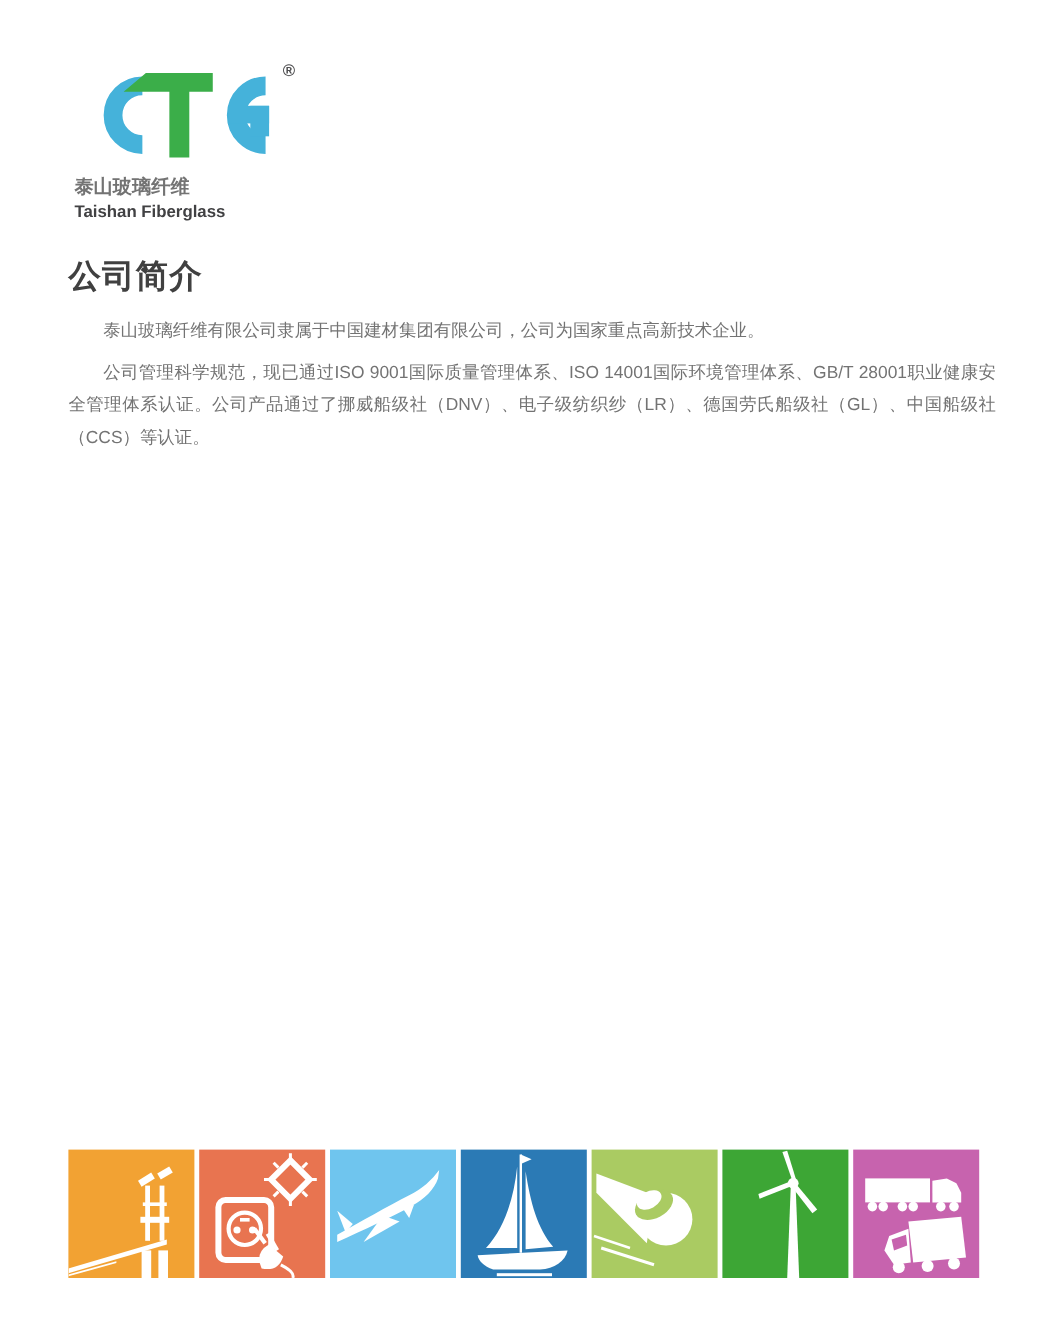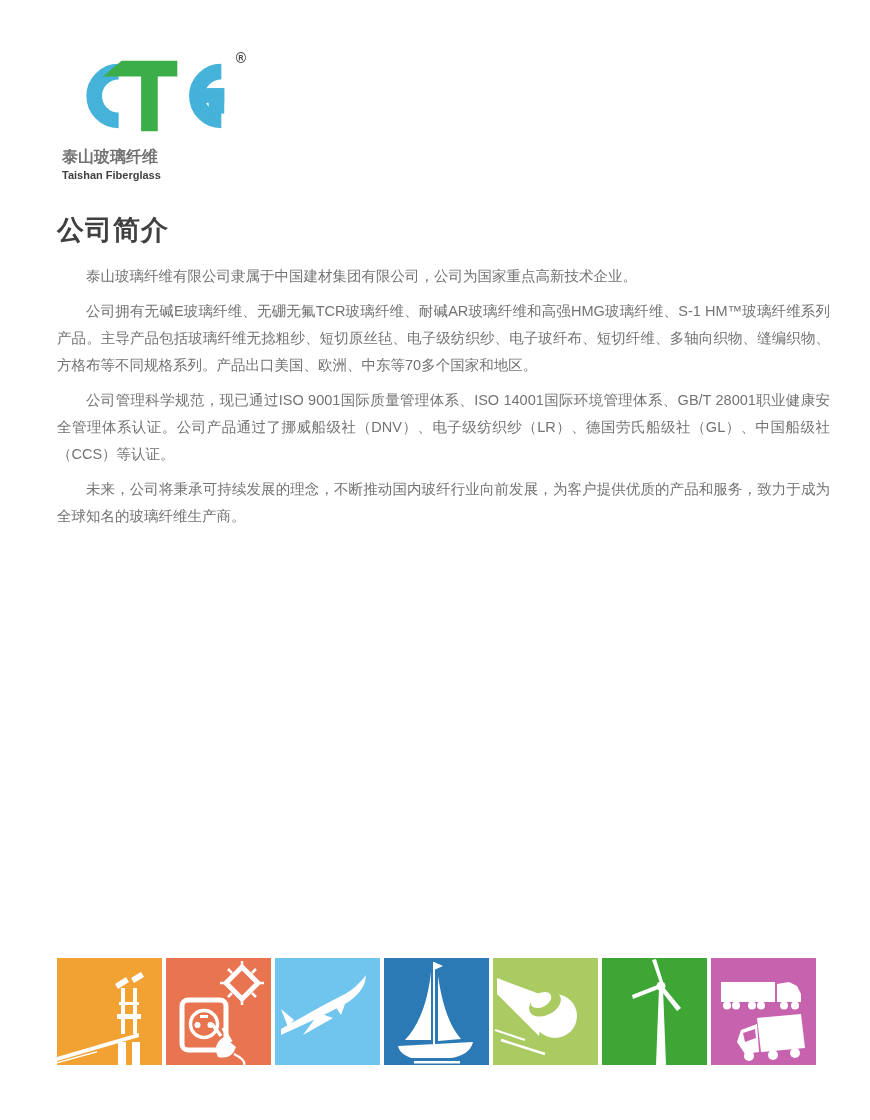--- a/index.html
+++ b/index.html
@@ -21,21 +21,21 @@
   }
   .logo-cn{
     margin-top:8px;
     display:flex;justify-content:space-between;
     font-size:16px;font-weight:bold;color:#737373;
     line-height:1.1;
   }
   .logo-en{
     margin-top:3px;
     display:flex;justify-content:space-between;
-    font-size:11px;font-weight:bold;color:#414143;
+    font-size:14px;font-weight:bold;color:#414143;
     line-height:1.1;
   }
 
   
   .intro{position:absolute;left:57px;top:212px;width:773px;}
   .intro h1{
     margin:0 0 15px 0;
     font-size:27px;font-weight:bold;color:#404040;
     letter-spacing:1px;
   }
@@ -75,23 +75,21 @@
       <rect x="258" y="74" width="70" height="30" style="fill: rgb(69, 178, 218);"></rect>
       <rect x="296" y="74" width="32" height="52" style="fill: rgb(69, 178, 218);"></rect>
     </svg>
     <div class="logo-cn">泰山玻璃纤维</div>
     <div class="logo-en">Taishan Fiberglass</div>
   </div>
 
   <div class="intro">
     <h1>公司简介</h1>
     <p>泰山玻璃纤维有限公司隶属于中国建材集团有限公司，公司为国家重点高新技术企业。</p>
-    <p>公司拥有无碱E玻璃纤维、无硼无氟TCR玻璃纤维、耐碱AR玻璃纤维和高强HMG玻璃纤维、S-1 HM™玻璃纤维系列产品。主导产品包括玻璃纤维无捻粗纱、短切原丝毡、电子级纺织纱、电子玻纤布、短切纤维、多轴向织物、缝编织物、方格布等不同规格系列。产品出口美国、欧洲、中东等70多个国家和地区。</p>
     <p>公司管理科学规范，现已通过ISO 9001国际质量管理体系、ISO 14001国际环境管理体系、GB/T 28001职业健康安全管理体系认证。公司产品通过了挪威船级社（DNV）、电子级纺织纱（LR）、德国劳氏船级社（GL）、中国船级社（CCS）等认证。</p>
-    <p>未来，公司将秉承可持续发展的理念，不断推动国内玻纤行业向前发展，为客户提供优质的产品和服务，致力于成为全球知名的玻璃纤维生产商。</p>
   </div>
 
   <div class="gallery">
 
     <div class="tile" style="background-color: rgb(242, 162, 51); color: rgb(242, 162, 51);">
       <svg viewBox="0 0 105 107">
         <polygon points="0,99 82,75 82,79 0,103" fill="#fff"></polygon>
         <polygon points="0,104 40,93 40,94.6 0,105.6" fill="#fff"></polygon>
         <rect x="64" y="30" width="4" height="46" fill="#fff"></rect>
         <rect x="76" y="30" width="4" height="46" fill="#fff"></rect>

